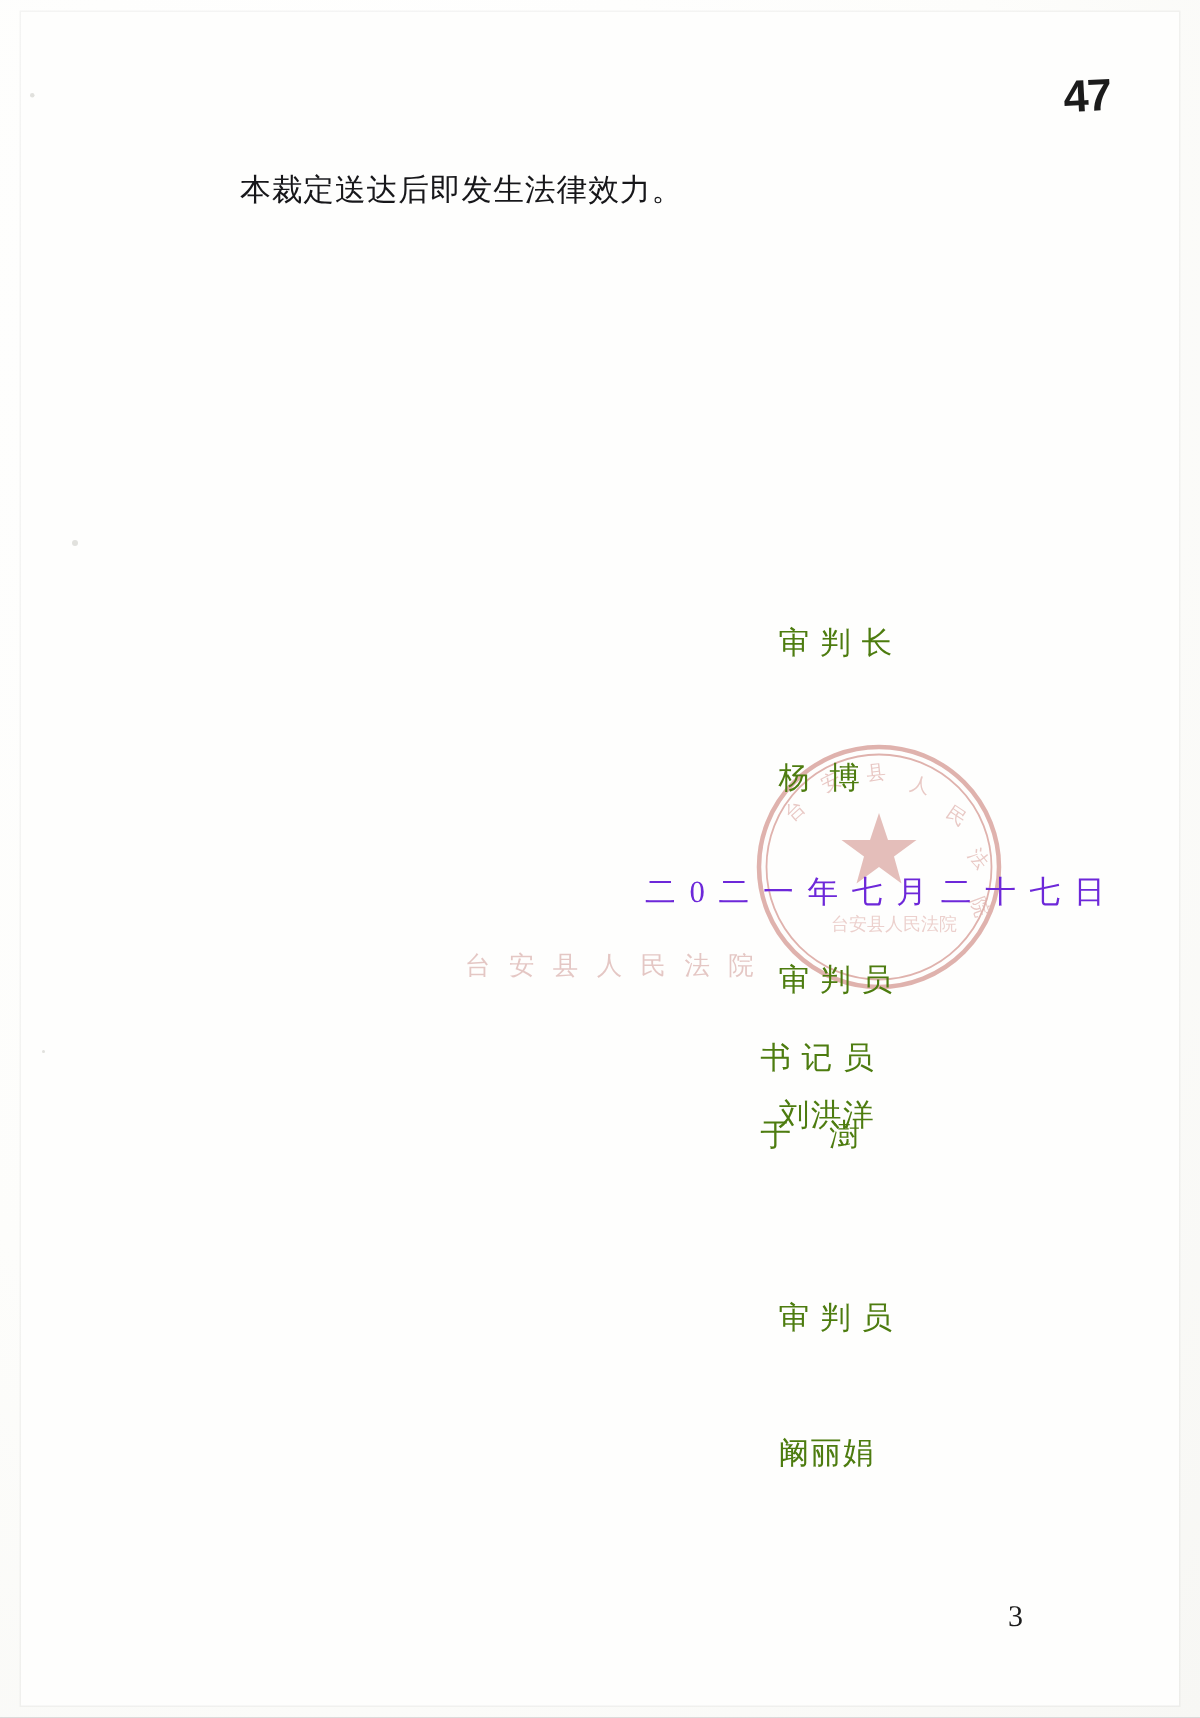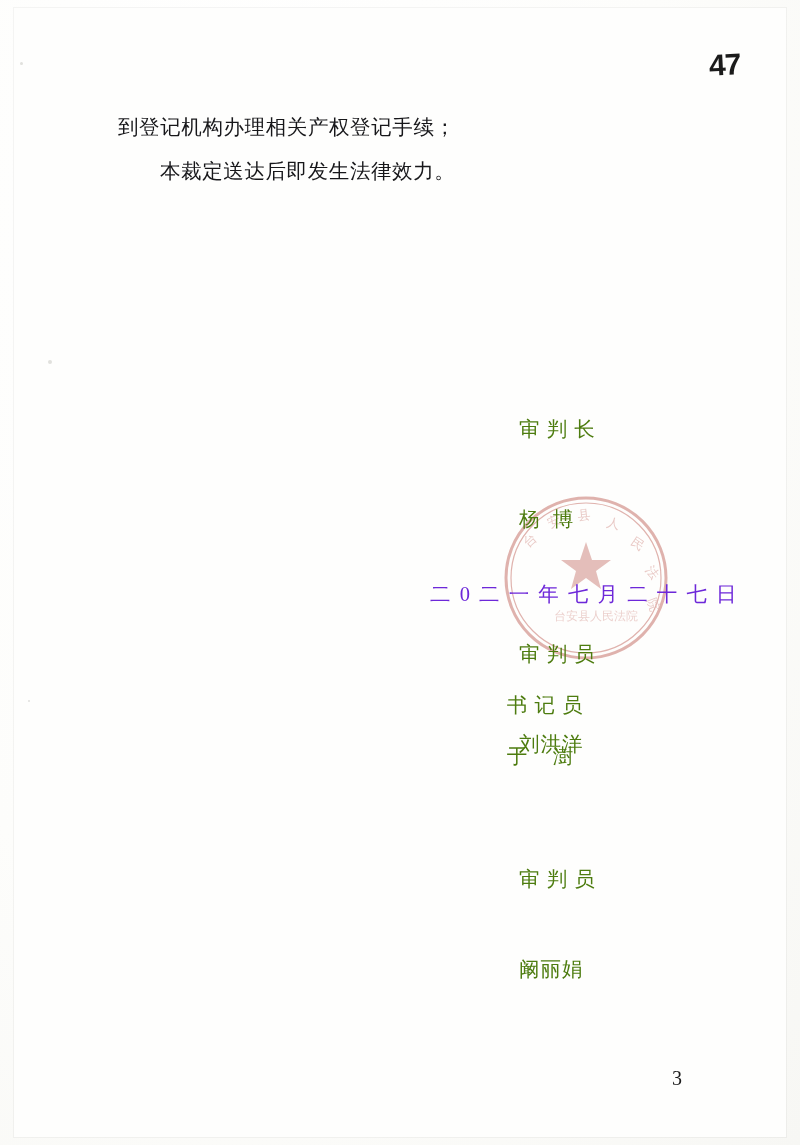--- a/index.html
+++ b/index.html
@@ -145,21 +145,20 @@
 
   <div class="content">
 
     <div class="speck" style="left:20px; top:62px; width:3px; height:3px;"></div>
     <div class="speck" style="left:48px; top:360px; width:4px; height:4px;"></div>
     <div class="speck" style="left:28px; top:700px; width:2px; height:2px;"></div>
 
     <div class="hand-number">47</div>
 
     <div class="body-text">
-      <p>到登记机构办理相关产权登记手续；</p>
       <p class="indent">本裁定送达后即发生法律效力。</p>
     </div>
 
     <div class="seal">
       <svg width="176" height="176" viewBox="0 0 176 176" aria-hidden="true">
         <g fill="none" stroke="#c2685f" stroke-width="3">
           <circle cx="88" cy="88" r="80"></circle>
           <circle cx="88" cy="88" r="75" stroke-width="1.2"></circle>
         </g>
         <g fill="#c2685f" opacity="0.85">
@@ -173,20 +172,21 @@
           <text x="132" y="54" transform="rotate(34 132 54)">民</text>
           <text x="147" y="80" transform="rotate(52 147 80)">法</text>
           <text x="149" y="110" transform="rotate(70 149 110)">院</text>
         </g>
         <g fill="#c2685f" opacity="0.6" font-family="Liberation Serif, serif" font-size="12">
           <text x="56" y="130">台安县人民法院</text>
         </g>
       </svg>
     </div>
 
+    <div class="seal-text-faint">台 安 县 人 民 法 院</div>
 
     <div class="sign-block">
       <div class="sign-line">
         <span>审 判 长</span>
         <span>&nbsp;&nbsp;&nbsp;</span>
         <span>杨  博</span>
       </div>
       <div class="sign-line">
         <span>审 判 员</span>
         <span>&nbsp;&nbsp;&nbsp;</span>

